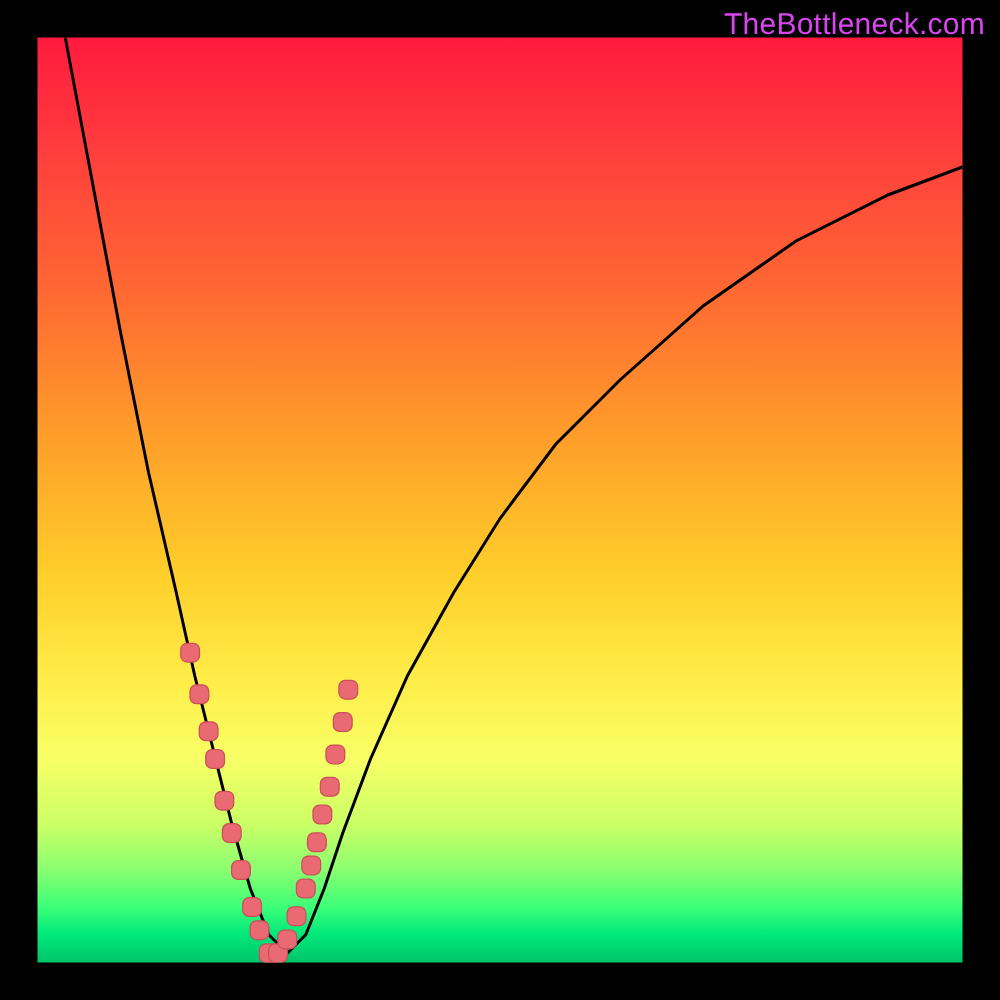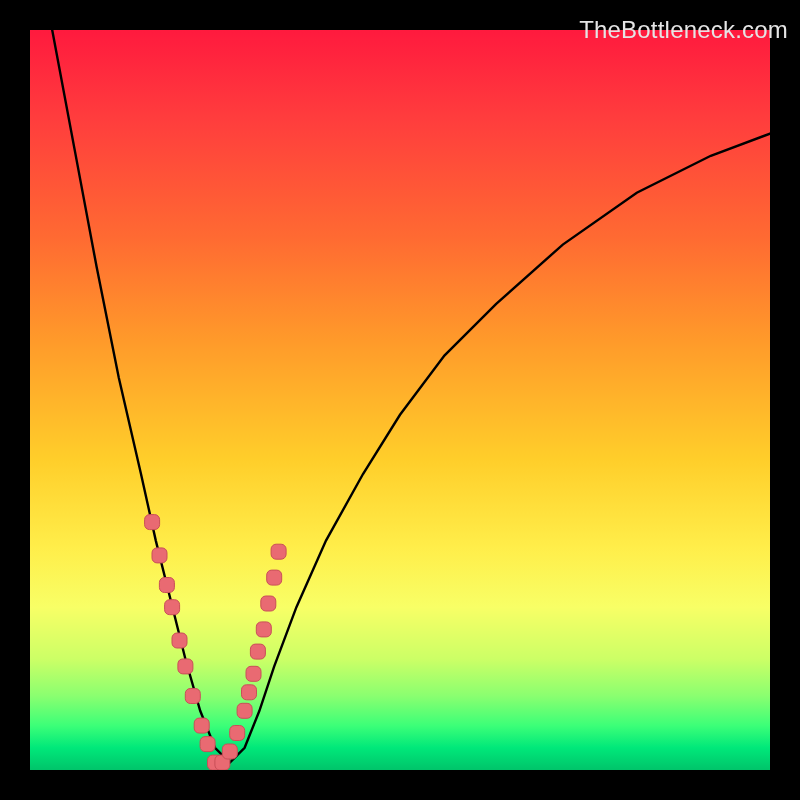--- a/index.html
+++ b/index.html
@@ -35,23 +35,23 @@
       #f8ff66 78%,
       #ccff66 85%,
       #8aff70 90%,
       #3cff78 94%,
       #00e87a 97%,
       #00c46a 100%
     );
   }
   .watermark {
     position: absolute;
-    top: 16px;
+    top: 6px;
     right: 12px;
-    color: #e5e5e5;
+    color: #d946ef;
     font-size: 24px;
     font-weight: 400;
     letter-spacing: 0.2px;
     user-select: none;
   }
   svg.curve {
     position: absolute;
     left: 0;
     top: 0;
     width: 740px;

